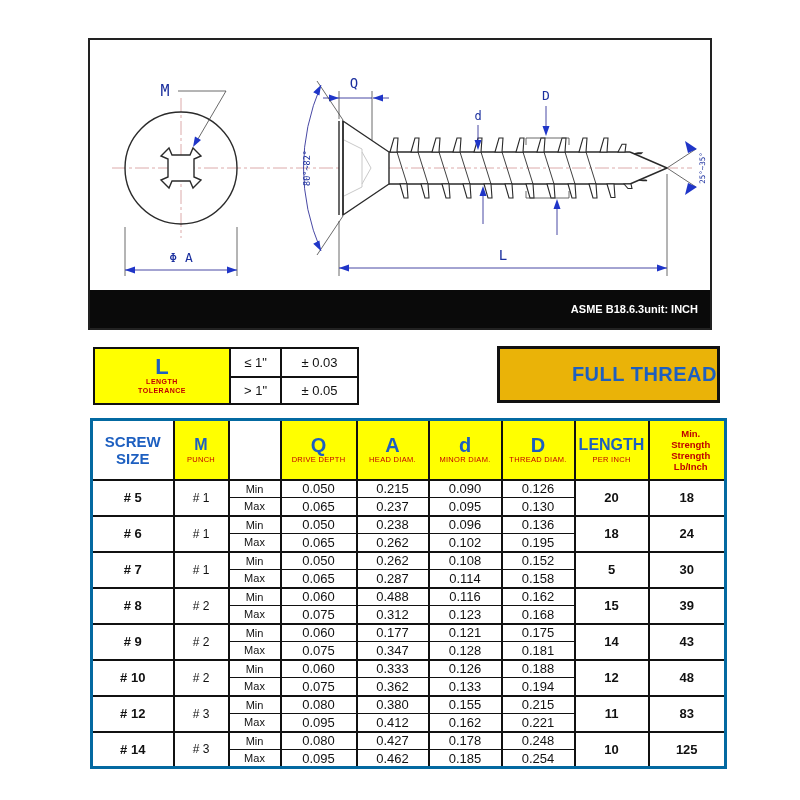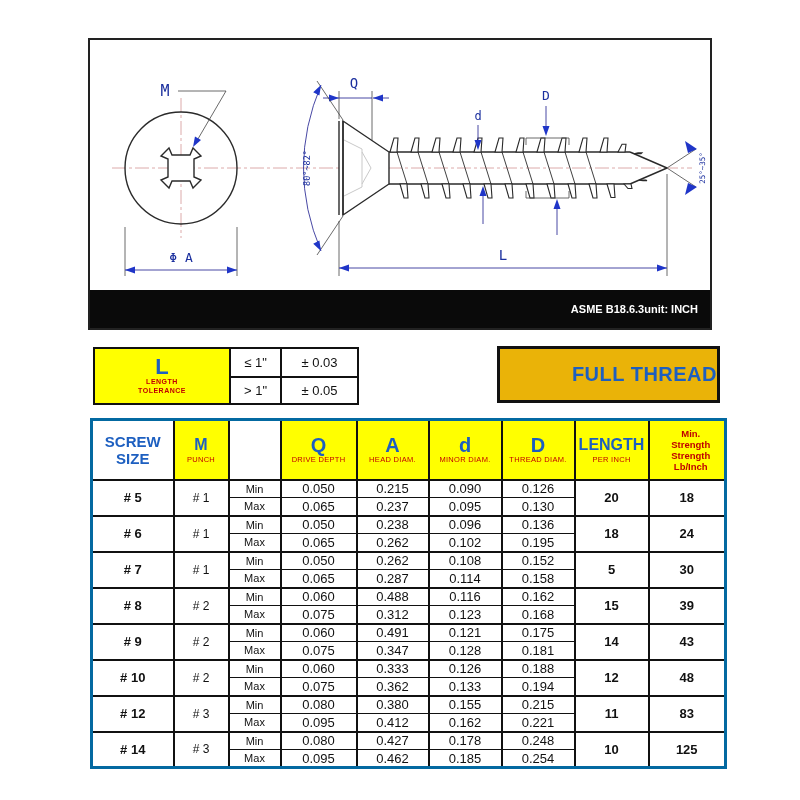--- a/index.html
+++ b/index.html
@@ -351,21 +351,21 @@
           <td class="c-val">0.075</td>
           <td class="c-val">0.312</td>
           <td class="c-val">0.123</td>
           <td class="c-val">0.168</td>
         </tr>
         <tr class="r min-r">
           <td class="c-size" rowspan="2"># 9</td>
           <td class="c-punch" rowspan="2"># 2</td>
           <td class="c-mm">Min</td>
           <td class="c-val">0.060</td>
-          <td class="c-val">0.491</td>
+          <td class="c-val">0.177</td>
           <td class="c-val">0.121</td>
           <td class="c-val">0.175</td>
           <td class="c-thread" rowspan="2">14</td>
           <td class="c-strength" rowspan="2">43</td>
         </tr>
         <tr class="r max-r">
           <td class="c-mm">Max</td>
           <td class="c-val">0.075</td>
           <td class="c-val">0.347</td>
           <td class="c-val">0.128</td>

